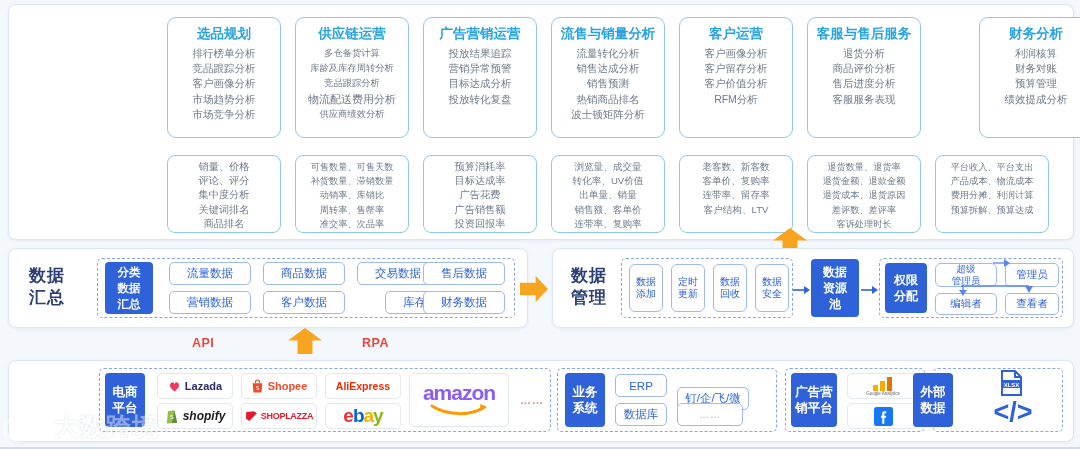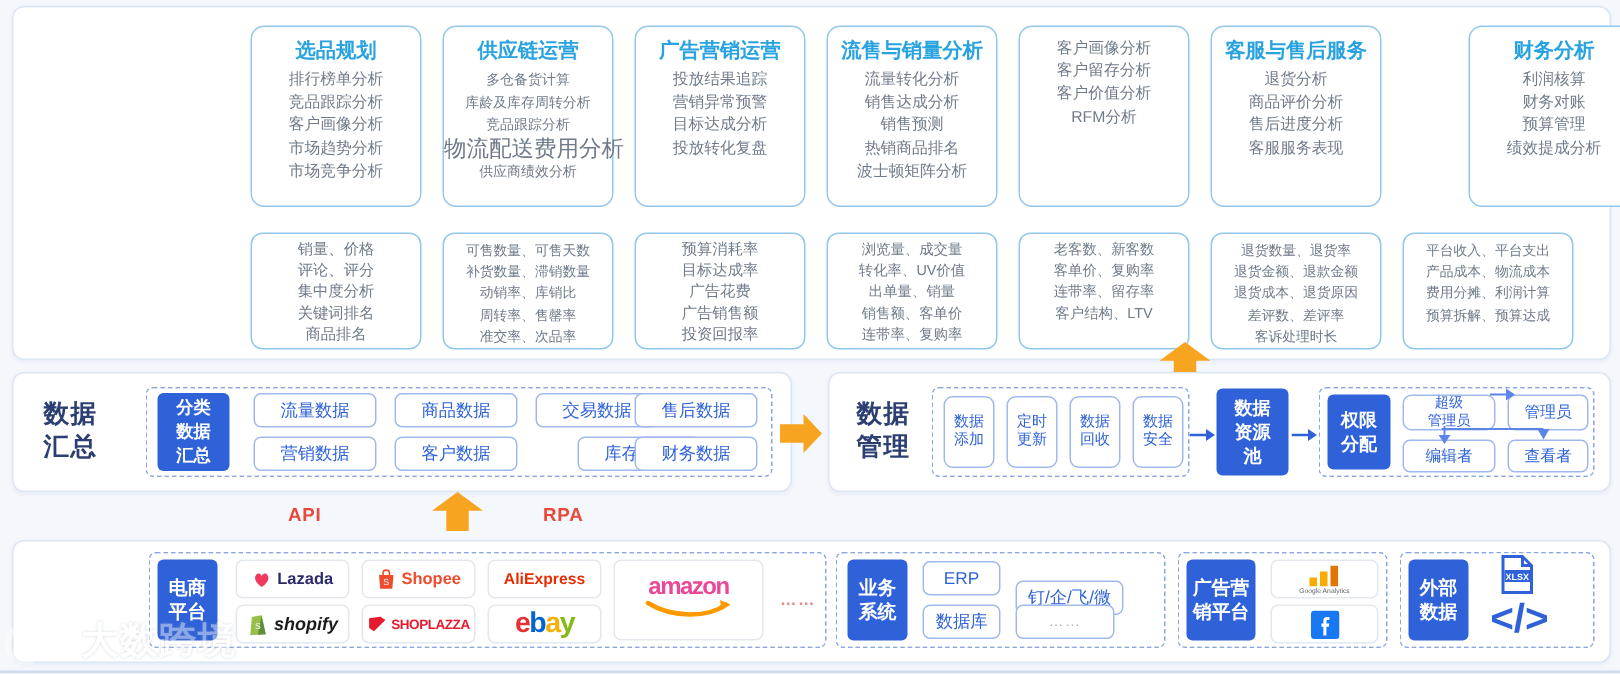--- a/index.html
+++ b/index.html
@@ -202,21 +202,21 @@
       <div class="cat-item">客户画像分析</div>
       <div class="cat-item">市场趋势分析</div>
       <div class="cat-item">市场竞争分析</div>
     </div>
 
     <div class="cat-card" style="left:286px;">
       <div class="cat-head">供应链运营</div>
       <div class="cat-item" style="font-size:9.3px">多仓备货计算</div>
       <div class="cat-item" style="font-size:9.3px">库龄及库存周转分析</div>
       <div class="cat-item" style="font-size:9.3px">竞品跟踪分析</div>
-      <div class="cat-item" style="font-size:15px">物流配送费用分析</div>
+      <div class="cat-item" style="font-size:11px">物流配送费用分析</div>
       <div class="cat-item" style="font-size:9.3px">供应商绩效分析</div>
     </div>
 
     <div class="cat-card" style="left:414px;">
       <div class="cat-head">广告营销运营</div>
       <div class="cat-item">投放结果追踪</div>
       <div class="cat-item">营销异常预警</div>
       <div class="cat-item">目标达成分析</div>
       <div class="cat-item">投放转化复盘</div>
     </div>
@@ -224,20 +224,21 @@
     <div class="cat-card" style="left:542px;">
       <div class="cat-head">流售与销量分析</div>
       <div class="cat-item">流量转化分析</div>
       <div class="cat-item">销售达成分析</div>
       <div class="cat-item">销售预测</div>
       <div class="cat-item">热销商品排名</div>
       <div class="cat-item">波士顿矩阵分析</div>
     </div>
 
     <div class="cat-card" style="left:670px;">
+      <div class="cat-head">客户运营</div>
       <div class="cat-item">客户画像分析</div>
       <div class="cat-item">客户留存分析</div>
       <div class="cat-item">客户价值分析</div>
       <div class="cat-item">RFM分析</div>
     </div>
 
     <div class="cat-card" style="left:798px;">
       <div class="cat-head">客服与售后服务</div>
       <div class="cat-item">退货分析</div>
       <div class="cat-item">商品评价分析</div>
@@ -424,21 +425,21 @@
       </svg>
       <span class="logo-txt" style="color:#ee4d2d;">Shopee</span>
     </div>
 
     <div class="logo-box" style="left:316px;top:12px;width:76px;height:26px;">
       <span class="logo-txt" style="color:#e62e04;font-size:10.5px;">AliExpress</span>
     </div>
 
     <div class="logo-box" style="left:400px;top:12px;width:100px;height:54px;">
       <div style="text-align:center;line-height:1;">
-        <div class="logo-txt" style="color:#ec4899;font-size:16px;letter-spacing:-1px;">amazon</div>
+        <div class="logo-txt" style="color:#8b5cf6;font-size:21px;letter-spacing:-1px;">amazon</div>
         <svg width="58" height="12" viewBox="0 0 58 12" style="margin-top:-2px">
           <path d="M2 2 C18 12 42 12 54 3" stroke="#ff9900" stroke-width="3" fill="none" stroke-linecap="round"></path>
           <path d="M50 0 L57 3 L51 7 Z" fill="#ff9900"></path>
         </svg>
       </div>
     </div>
 
     <div class="logo-box" style="left:148px;top:42px;width:76px;height:26px;">
       <svg width="14" height="15" viewBox="0 0 24 26" style="margin-right:4px">
         <path d="M5 4 L16 2 L21 24 L3 25 Z" fill="#95bf47"></path>
@@ -487,21 +488,21 @@
       <span style="font-size:4.5px;color:#5f6368;">Google Analytics</span>
     </div>
     <div class="logo-box" style="left:838px;top:42px;width:72px;height:26px;">
       <svg width="19" height="19" viewBox="0 0 24 24">
         <rect x="0" y="0" width="24" height="24" rx="3" fill="#1877f2"></rect>
         <path d="M15.5 8 H13.8 c-.5 0-.8.3-.8.8 V11 h2.4 l-.35 2.6 H13 V21 H10.4 V13.6 H8.8 V11 h1.6 V8.4 c0-1.8 1.1-2.9 2.8-2.9 h2.3 Z" fill="#fff"></path>
       </svg>
     </div>
 
     <div class="dash-group" style="left:924px;top:7px;width:130px;height:64px;"></div>
-    <div class="blue-tile" style="left:930px;top:12px;width:40px;height:54px;font-size:12.5px;">
+    <div class="blue-tile" style="left:904px;top:12px;width:40px;height:54px;font-size:12.5px;">
       <span>外部</span>
       <span>数据</span>
     </div>
     <div class="logo-box" style="left:982px;top:8px;width:40px;height:28px;border:none;">
       <svg width="28" height="28" viewBox="0 0 28 28">
         <path d="M5 2 H18 L24 8 V26 H5 Z" fill="none" stroke="#2f62d8" stroke-width="2"></path>
         <path d="M18 2 V8 H24" fill="none" stroke="#2f62d8" stroke-width="2"></path>
         <rect x="6" y="11" width="17" height="8" fill="#2f62d8"></rect>
         <text x="14.5" y="17.6" font-size="6" fill="#fff" text-anchor="middle" font-weight="bold" font-family="'Liberation Sans',sans-serif">XLSX</text>
       </svg>

